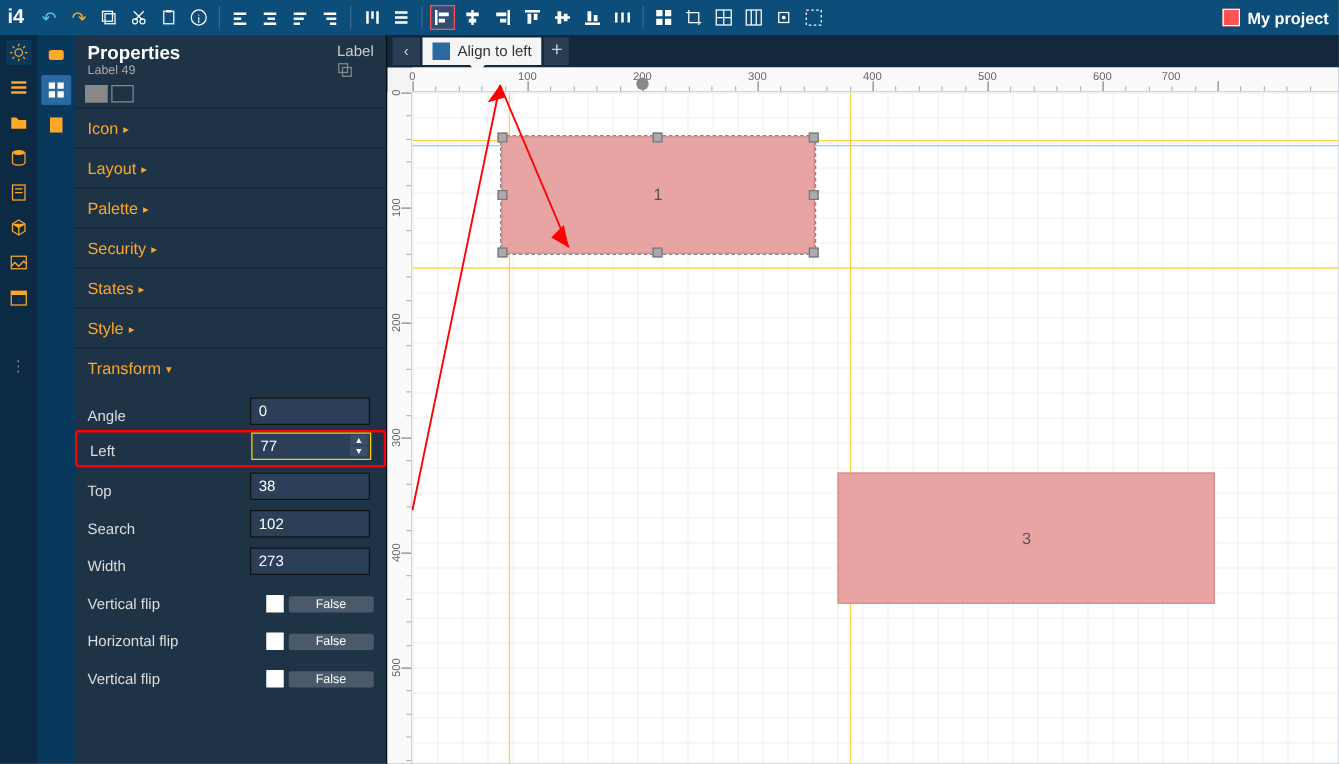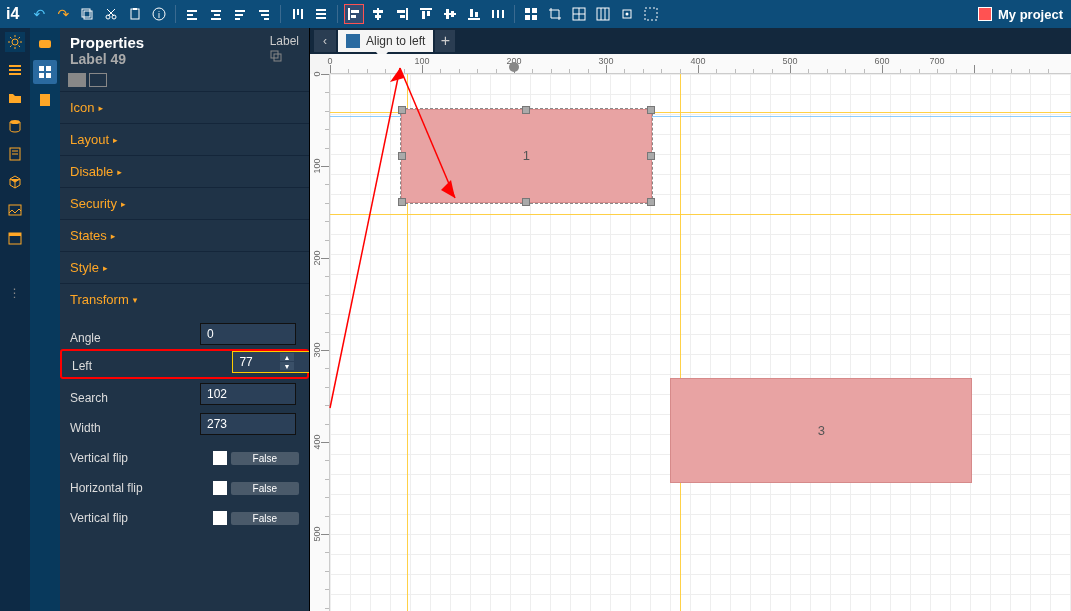--- a/index.html
+++ b/index.html
@@ -23,21 +23,21 @@
 .rail-dots { color:#888; margin-top:30px; font-size:12px; letter-spacing:1px; }
 
 .rail2 { width:30px; background:#08395c; display:flex; flex-direction:column; align-items:center; padding-top:4px; gap:4px; }
 .rail2 .ic { width:24px; height:24px; cursor:pointer; display:flex; align-items:center; justify-content:center; border-radius:2px; }
 .rail2 .ic.selected { background:#2a6aa0; }
 .rail2 svg { fill:#ffa726; }
 
 .props { width:250px; background:#1f3347; color:#ccc; display:flex; flex-direction:column; border-right:1px solid #000; }
 .props-head { padding:6px 10px; display:flex; justify-content:space-between; align-items:flex-start; }
 .props-title { font-size:15px; font-weight:bold; color:#fff; }
-.props-sub { font-size:14px; color:#aaa;font-weight:bold; }
+.props-sub { font-size:10px; color:#aaa; }
 .props-type { font-size:12px; color:#ccc; text-align:right; }
 .copy-ic { width:12px;height:12px;display:block;margin-top:2px; fill:#888; }
 .search-row { padding:0 8px 6px; }
 .search-in { width:100%; height:26px; background:#1f3347; border:1px solid #fff; color:#ccc; font-size:13px; padding:0 26px 0 8px; }
 .search-wrap { position:relative; }
 .search-x { position:absolute; right:6px; top:5px; color:#ccc; cursor:pointer; font-size:13px; }
 .view-sw { padding:0 8px 4px; display:flex; gap:3px; }
 .view-sw .v { width:18px; height:14px; border:1px solid #888; cursor:pointer; }
 .view-sw .v.act { background:#888; }
 
@@ -364,21 +364,21 @@
     <div class="sections">
       <div class="sec-h">
           <span>Icon</span>
           <span class="caret">▸</span>
         </div>
       <div class="sec-h">
           <span>Layout</span>
           <span class="caret">▸</span>
         </div>
       <div class="sec-h">
-          <span>Disable</span>
+          <span>Palette</span>
           <span class="caret">▸</span>
         </div>
       <div class="sec-h">
           <span>Security</span>
           <span class="caret">▸</span>
         </div>
       <div class="sec-h">
           <span>States</span>
           <span class="caret">▸</span>
         </div>
@@ -391,26 +391,30 @@
           <span class="caret">▾</span>
         </div>
       <div class="sec-body">
         <div class="prow">
           <span class="plab">Angle</span>
           <input class="pin" value="0" style="">
         </div>
         <div class="prow hl-row">
           <span class="plab">Left</span>
           <div class="spinwrap">
-            <input class="pin hl" style="width: 100%; margin-left: 31px;" value="77">
+            <input class="pin hl" style="width: 100%;" value="77">
             <div class="spin">
                 <span>▲</span>
                 <span>▼</span>
               </div>
           </div>
+        </div>
+        <div class="prow">
+          <span class="plab">Top</span>
+          <input class="pin" value="38" style="">
         </div>
         <div class="prow">
           <span class="plab">Search</span>
           <input class="pin" value="102" style="">
         </div>
         <div class="prow">
           <span class="plab">Width</span>
           <input class="pin" value="273" style="">
         </div>
         <div class="prow">

